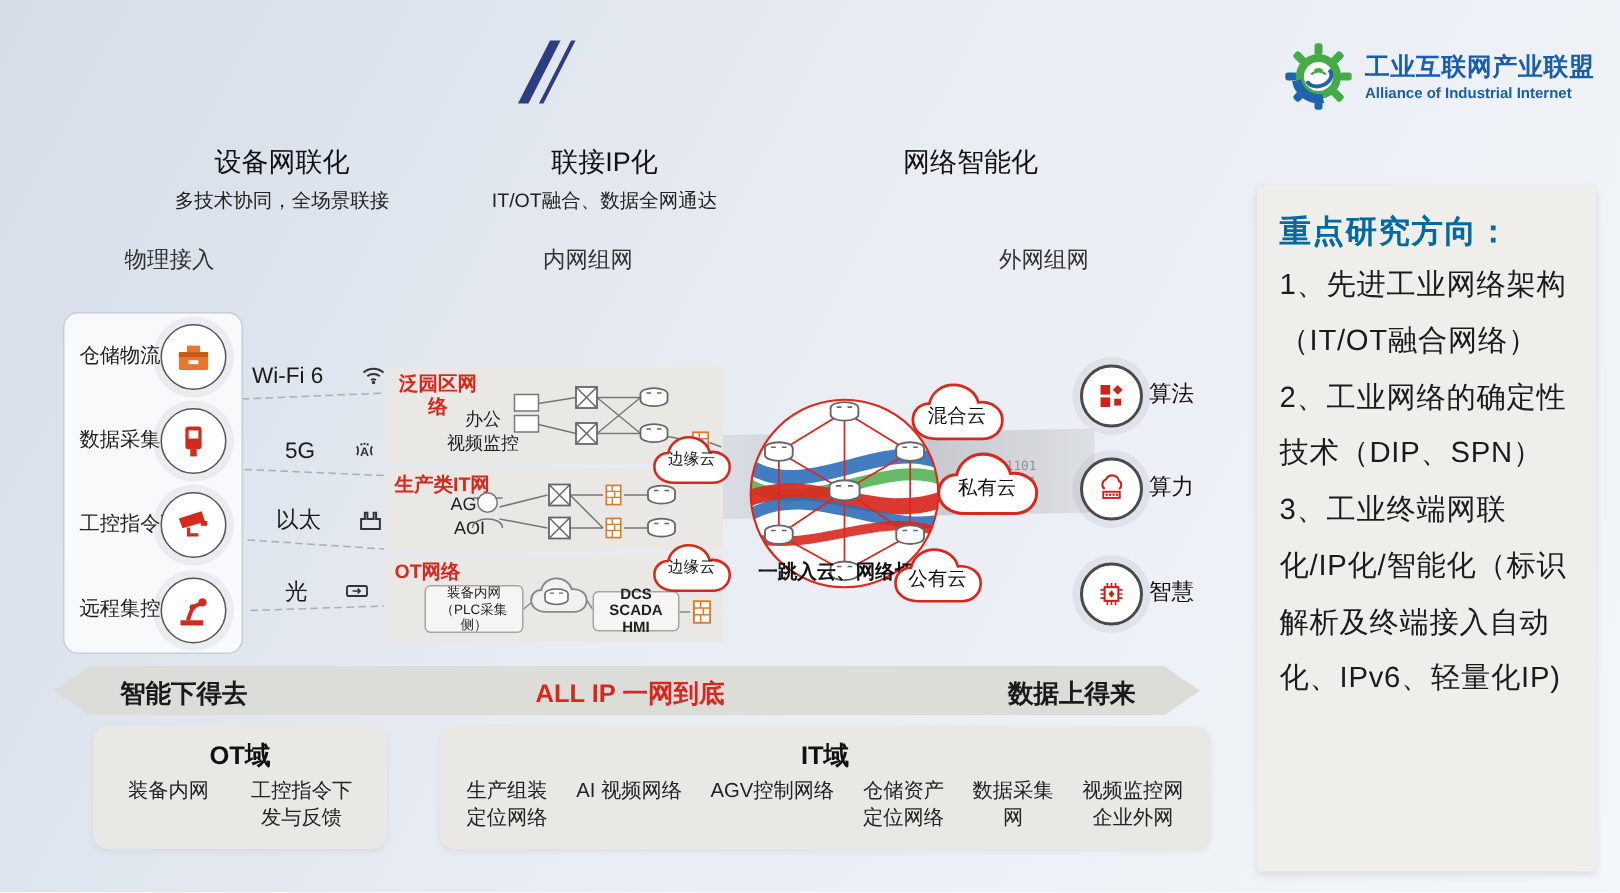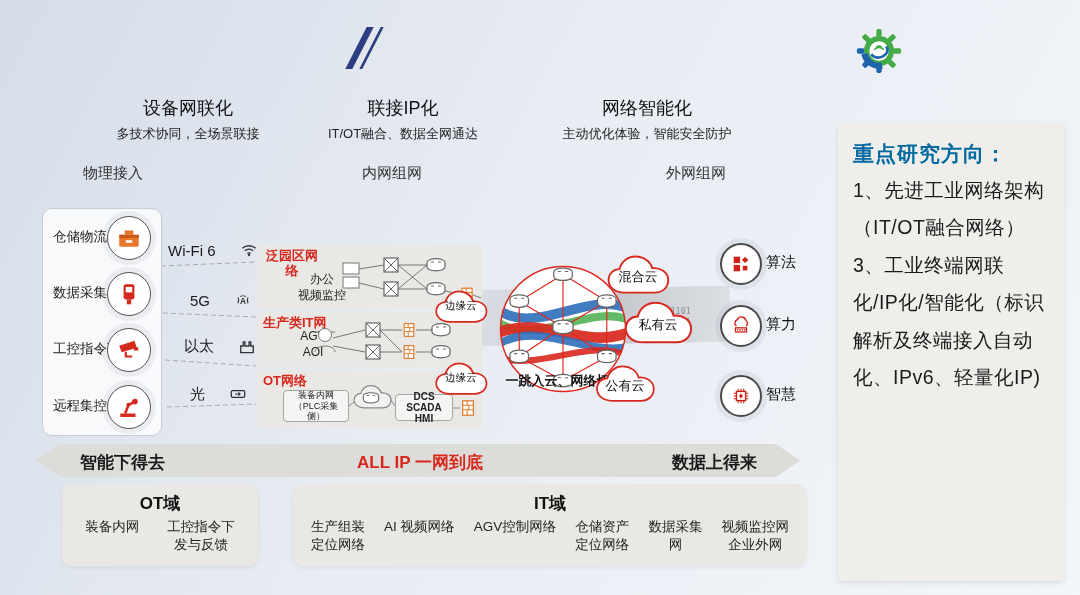--- a/index.html
+++ b/index.html
@@ -111,33 +111,36 @@
         <rect x="23" y="1" width="6" height="9" rx="2" transform="rotate(225 26 26)" fill="#1e64ad"></rect>
         <rect x="23" y="1" width="6" height="9" rx="2" transform="rotate(270 26 26)" fill="#1e64ad"></rect>
         <rect x="23" y="1" width="6" height="9" rx="2" transform="rotate(315 26 26)"></rect>
         <circle cx="26" cy="26" r="17"></circle>
       </g>
       <path d="M9.5 29a17 17 0 0 0 20 13.5" stroke="#1e64ad" stroke-width="7" fill="none"></path>
       <circle cx="26" cy="26" r="11" fill="#fff"></circle>
       <path d="M17.5 29.5a9.5 7 -18 1 0 16.5-8.5" fill="none" stroke="#1e64ad" stroke-width="3"></path>
       <path d="M20.5 24.5a7.5 7.5 0 0 1 11 0M23 21.8a4.2 4.2 0 0 1 6 0" stroke="#45ab47" stroke-width="1.8" fill="none"></path>
     </svg>
+    <div>
+      <div class="cn">工业互联网产业联盟</div>
+      <div class="en">Alliance of Industrial Internet</div>
+    </div>
   </div>
 
   <div class="abs pillar" style="left:88px;width:200px">
     <div class="t">设备网联化</div>
     <div class="s">多技术协同，全场景联接</div>
   </div>
   <div class="abs pillar" style="left:298px;width:210px">
     <div class="t">联接IP化</div>
     <div class="s">IT/OT融合、数据全网通达</div>
   </div>
   <div class="abs pillar" style="left:542px;width:210px">
     <div class="t">网络智能化</div>
-    <div class="s">主动优化体验，智能安全防护</div>
   </div>
 
   <div class="abs stage-label" style="left:73px">物理接入</div>
   <div class="abs stage-label" style="left:352px">内网组网</div>
   <div class="abs stage-label" style="left:656px">外网组网</div>
 
   <svg class="abs" style="left:0;top:0;z-index:0" width="1080" height="595">
     <g stroke="#adadad" stroke-width="1" stroke-dasharray="5 3" fill="none">
       <path d="M161 266L256 262"></path>
       <path d="M163 313L256 317"></path>
@@ -394,16 +397,17 @@
       <span class="pre">数据采集
 网</span>
       <span class="pre">视频监控网
 企业外网</span>
     </div>
   </div>
 
   <div id="research" class="abs">
     <div class="rtitle">重点研究方向：</div>
     <div class="ritem">1、先进工业网络架构（IT/OT融合网络）</div>
+    <div class="ritem">2、工业网络的确定性技术（DIP、SPN）</div>
     <div class="ritem">3、工业终端网联化/IP化/智能化（标识解析及终端接入自动化、IPv6、轻量化IP)</div>
   </div>
 
 </div>
 
 </body></html>

